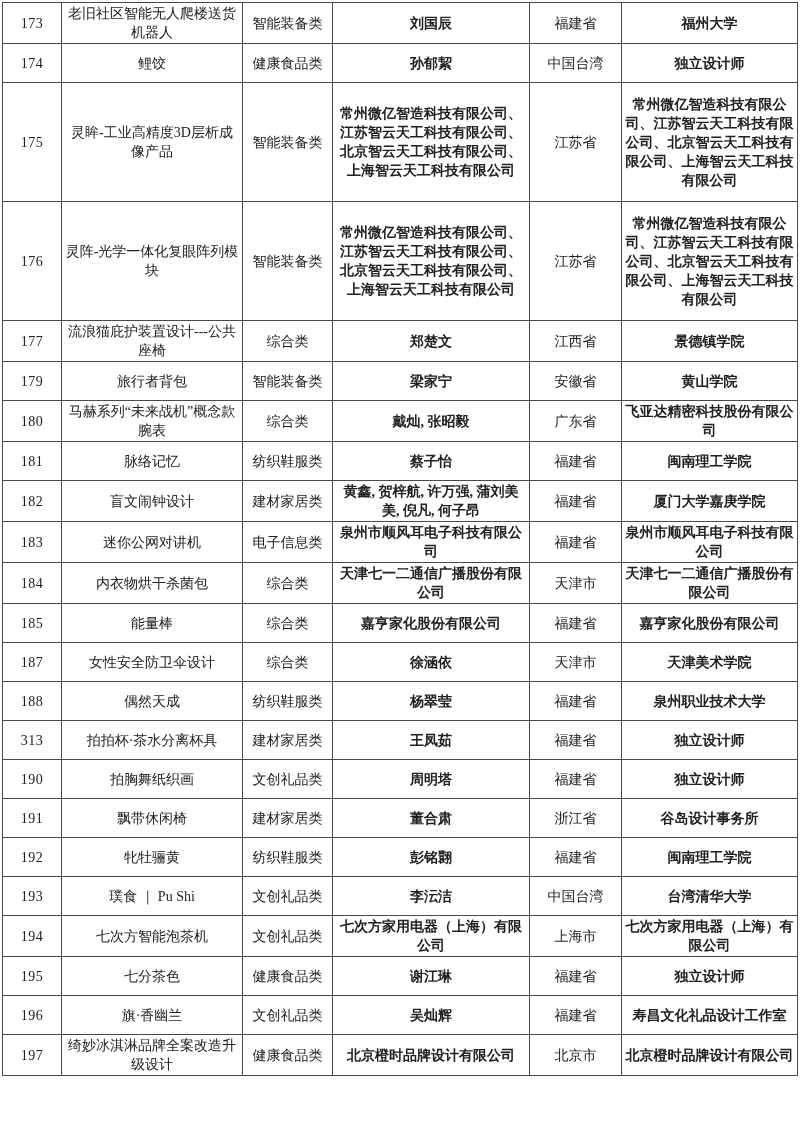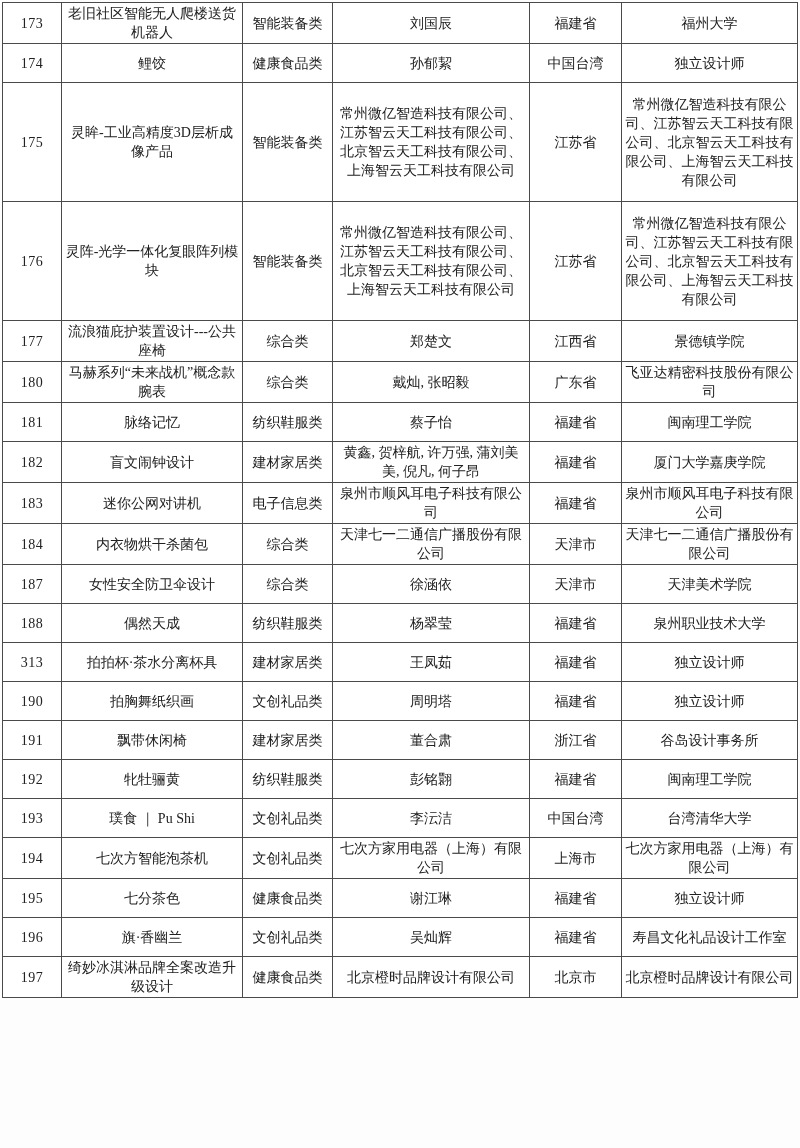--- a/index.html
+++ b/index.html
@@ -42,20 +42,21 @@
   td.col-no {
     font-size: 15px;
     letter-spacing: 0.5px;
   }
   td.col-name {
     word-break: break-all;
     margin-top: 8px;
   }
   td.col-designer, td.col-inst {
     word-break: break-all;
+    font-weight: bold;
   }
 </style>
 </head>
 <body>
 
 <div class="page">
   <table class="award-table">
     <colgroup>
       <col style="width:59px">
       <col style="width:181px">
@@ -99,20 +100,28 @@
   </tr>
         <tr>
     <td class="col-no">177</td>
     <td class="col-name">流浪猫庇护装置设计---公共座椅</td>
     <td class="col-cat">综合类</td>
     <td class="col-designer">郑楚文</td>
     <td class="col-prov">江西省</td>
     <td class="col-inst">景德镇学院</td>
   </tr>
         <tr>
+    <td class="col-no">179</td>
+    <td class="col-name">旅行者背包</td>
+    <td class="col-cat">智能装备类</td>
+    <td class="col-designer">梁家宁</td>
+    <td class="col-prov">安徽省</td>
+    <td class="col-inst">黄山学院</td>
+  </tr>
+        <tr>
     <td class="col-no">180</td>
     <td class="col-name">马赫系列“未来战机”概念款腕表</td>
     <td class="col-cat">综合类</td>
     <td class="col-designer">戴灿, 张昭毅</td>
     <td class="col-prov">广东省</td>
     <td class="col-inst">飞亚达精密科技股份有限公司</td>
   </tr>
         <tr>
     <td class="col-no">181</td>
     <td class="col-name">脉络记忆</td>
@@ -137,20 +146,28 @@
     <td class="col-prov">福建省</td>
     <td class="col-inst">泉州市顺风耳电子科技有限公司</td>
   </tr>
         <tr>
     <td class="col-no">184</td>
     <td class="col-name">内衣物烘干杀菌包</td>
     <td class="col-cat">综合类</td>
     <td class="col-designer">天津七一二通信广播股份有限公司</td>
     <td class="col-prov">天津市</td>
     <td class="col-inst">天津七一二通信广播股份有限公司</td>
+  </tr>
+        <tr>
+    <td class="col-no">185</td>
+    <td class="col-name">能量棒</td>
+    <td class="col-cat">综合类</td>
+    <td class="col-designer">嘉亨家化股份有限公司</td>
+    <td class="col-prov">福建省</td>
+    <td class="col-inst">嘉亨家化股份有限公司</td>
   </tr>
         <tr>
     <td class="col-no">187</td>
     <td class="col-name">女性安全防卫伞设计</td>
     <td class="col-cat">综合类</td>
     <td class="col-designer">徐涵依</td>
     <td class="col-prov">天津市</td>
     <td class="col-inst">天津美术学院</td>
   </tr>
         <tr>

